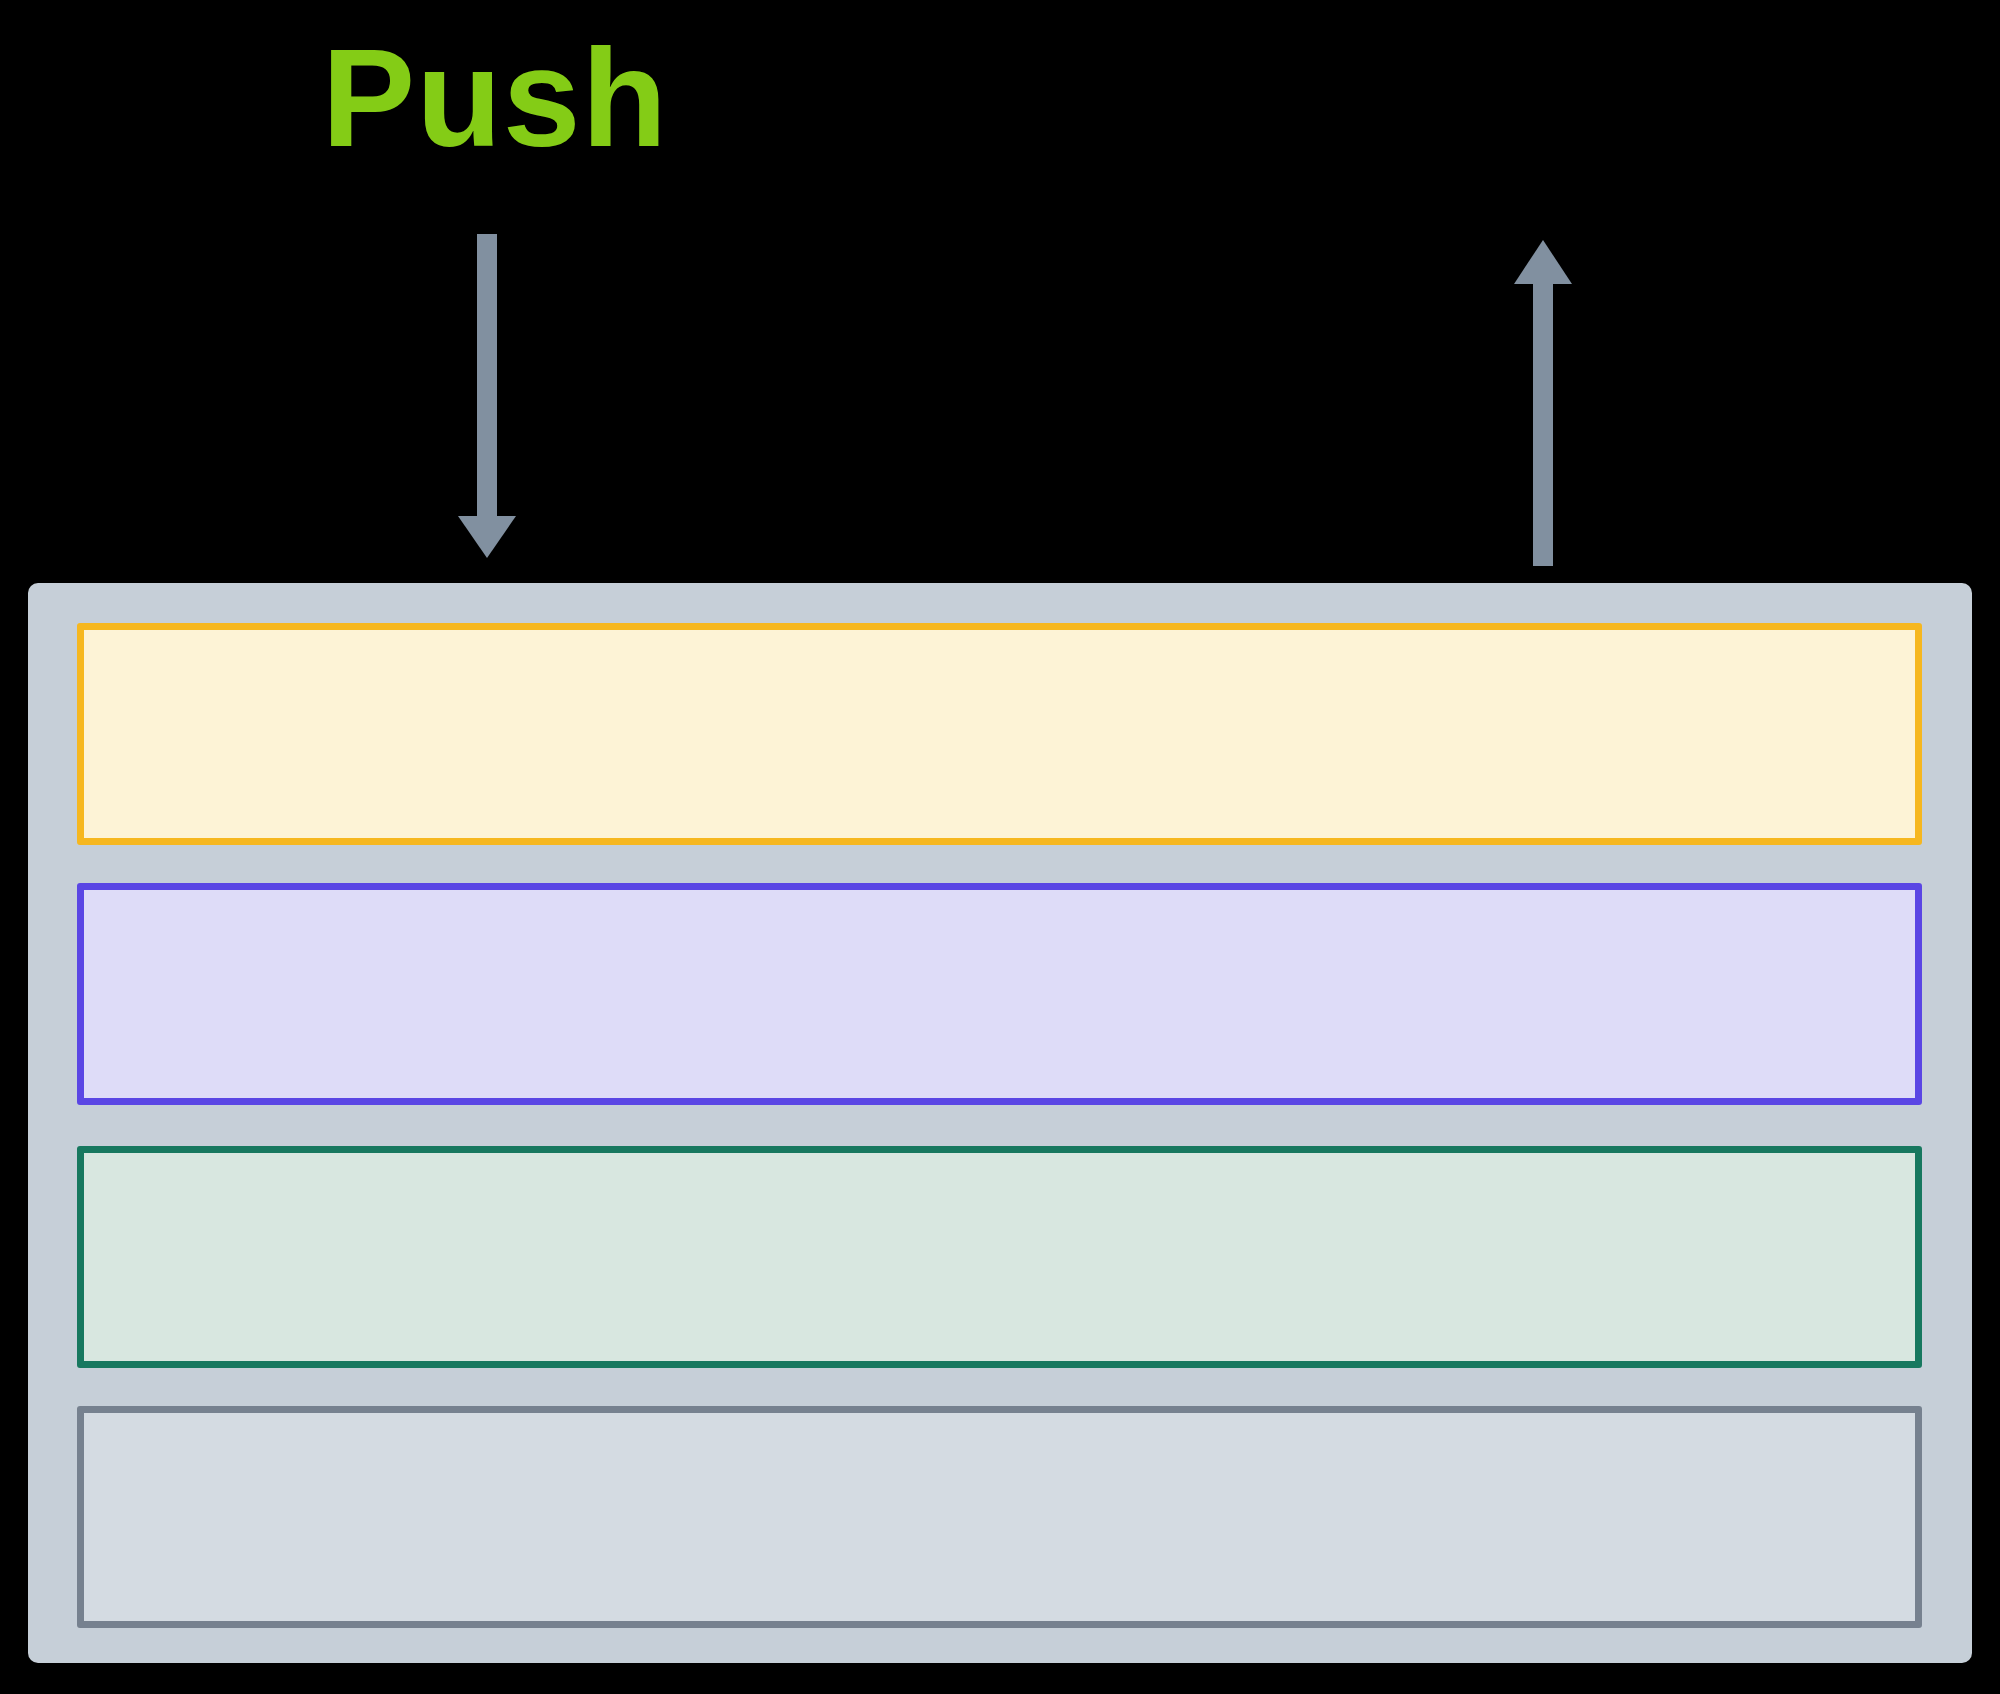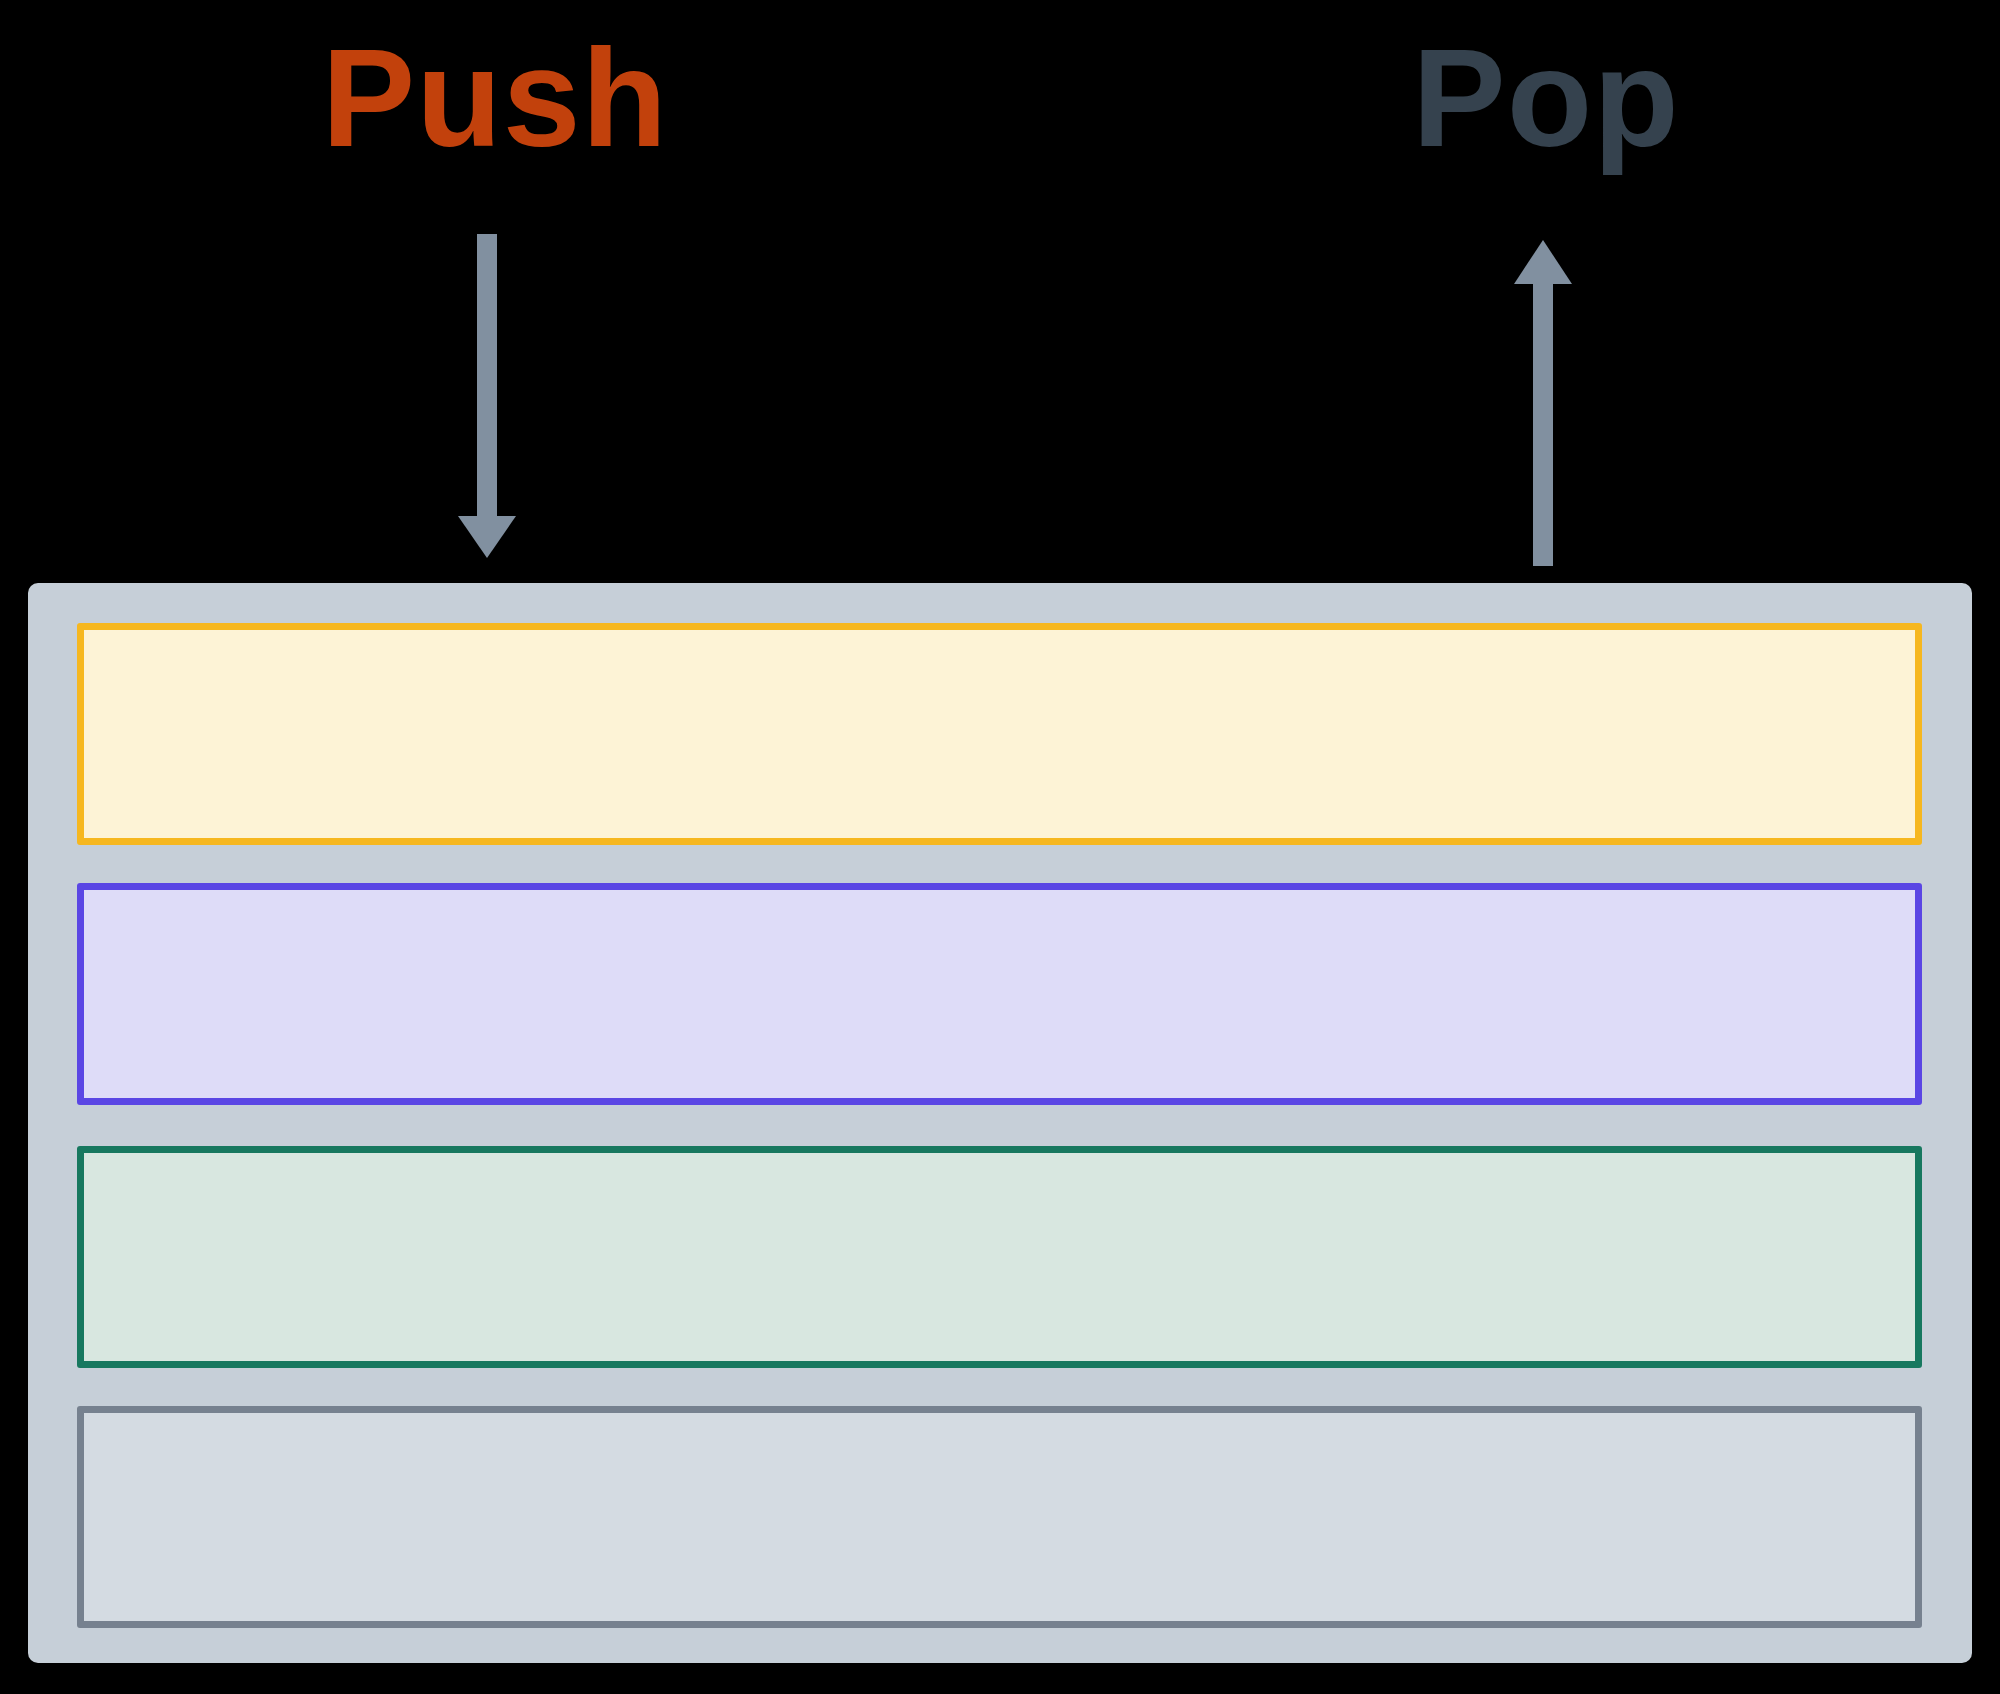--- a/index.html
+++ b/index.html
@@ -53,23 +53,22 @@
   .stack-slot.slot-0 { top: 40px;  }
   .stack-slot.slot-1 { top: 300px; }
   .stack-slot.slot-2 { top: 563px; }
   .stack-slot.slot-3 { top: 823px; }
 </style>
 </head>
 <body>
 
 <div class="stage" style="background: rgb(0, 0, 0);">
 
-  <div class="op-label push" style="color: #c2410c;">Push</div>
+  <div class="op-label push" style="color: #84cc16;">Push</div>
 
-  <div class="op-label pop" style="color: rgb(53, 66, 78);">Pop</div>
 
   <svg class="arrow-svg push-arrow" width="58" height="324" viewBox="0 0 58 324">
     <rect x="19" y="0" width="20" height="286" style="fill: rgb(129, 144, 160);"></rect>
     <polygon points="0,282 58,282 29,324" style="fill: rgb(129, 144, 160);"></polygon>
   </svg>
 
   <svg class="arrow-svg pop-arrow" width="58" height="326" viewBox="0 0 58 326">
     <polygon points="29,0 0,44 58,44" style="fill: rgb(129, 144, 160);"></polygon>
     <rect x="19" y="40" width="20" height="286" style="fill: rgb(129, 144, 160);"></rect>
   </svg>

